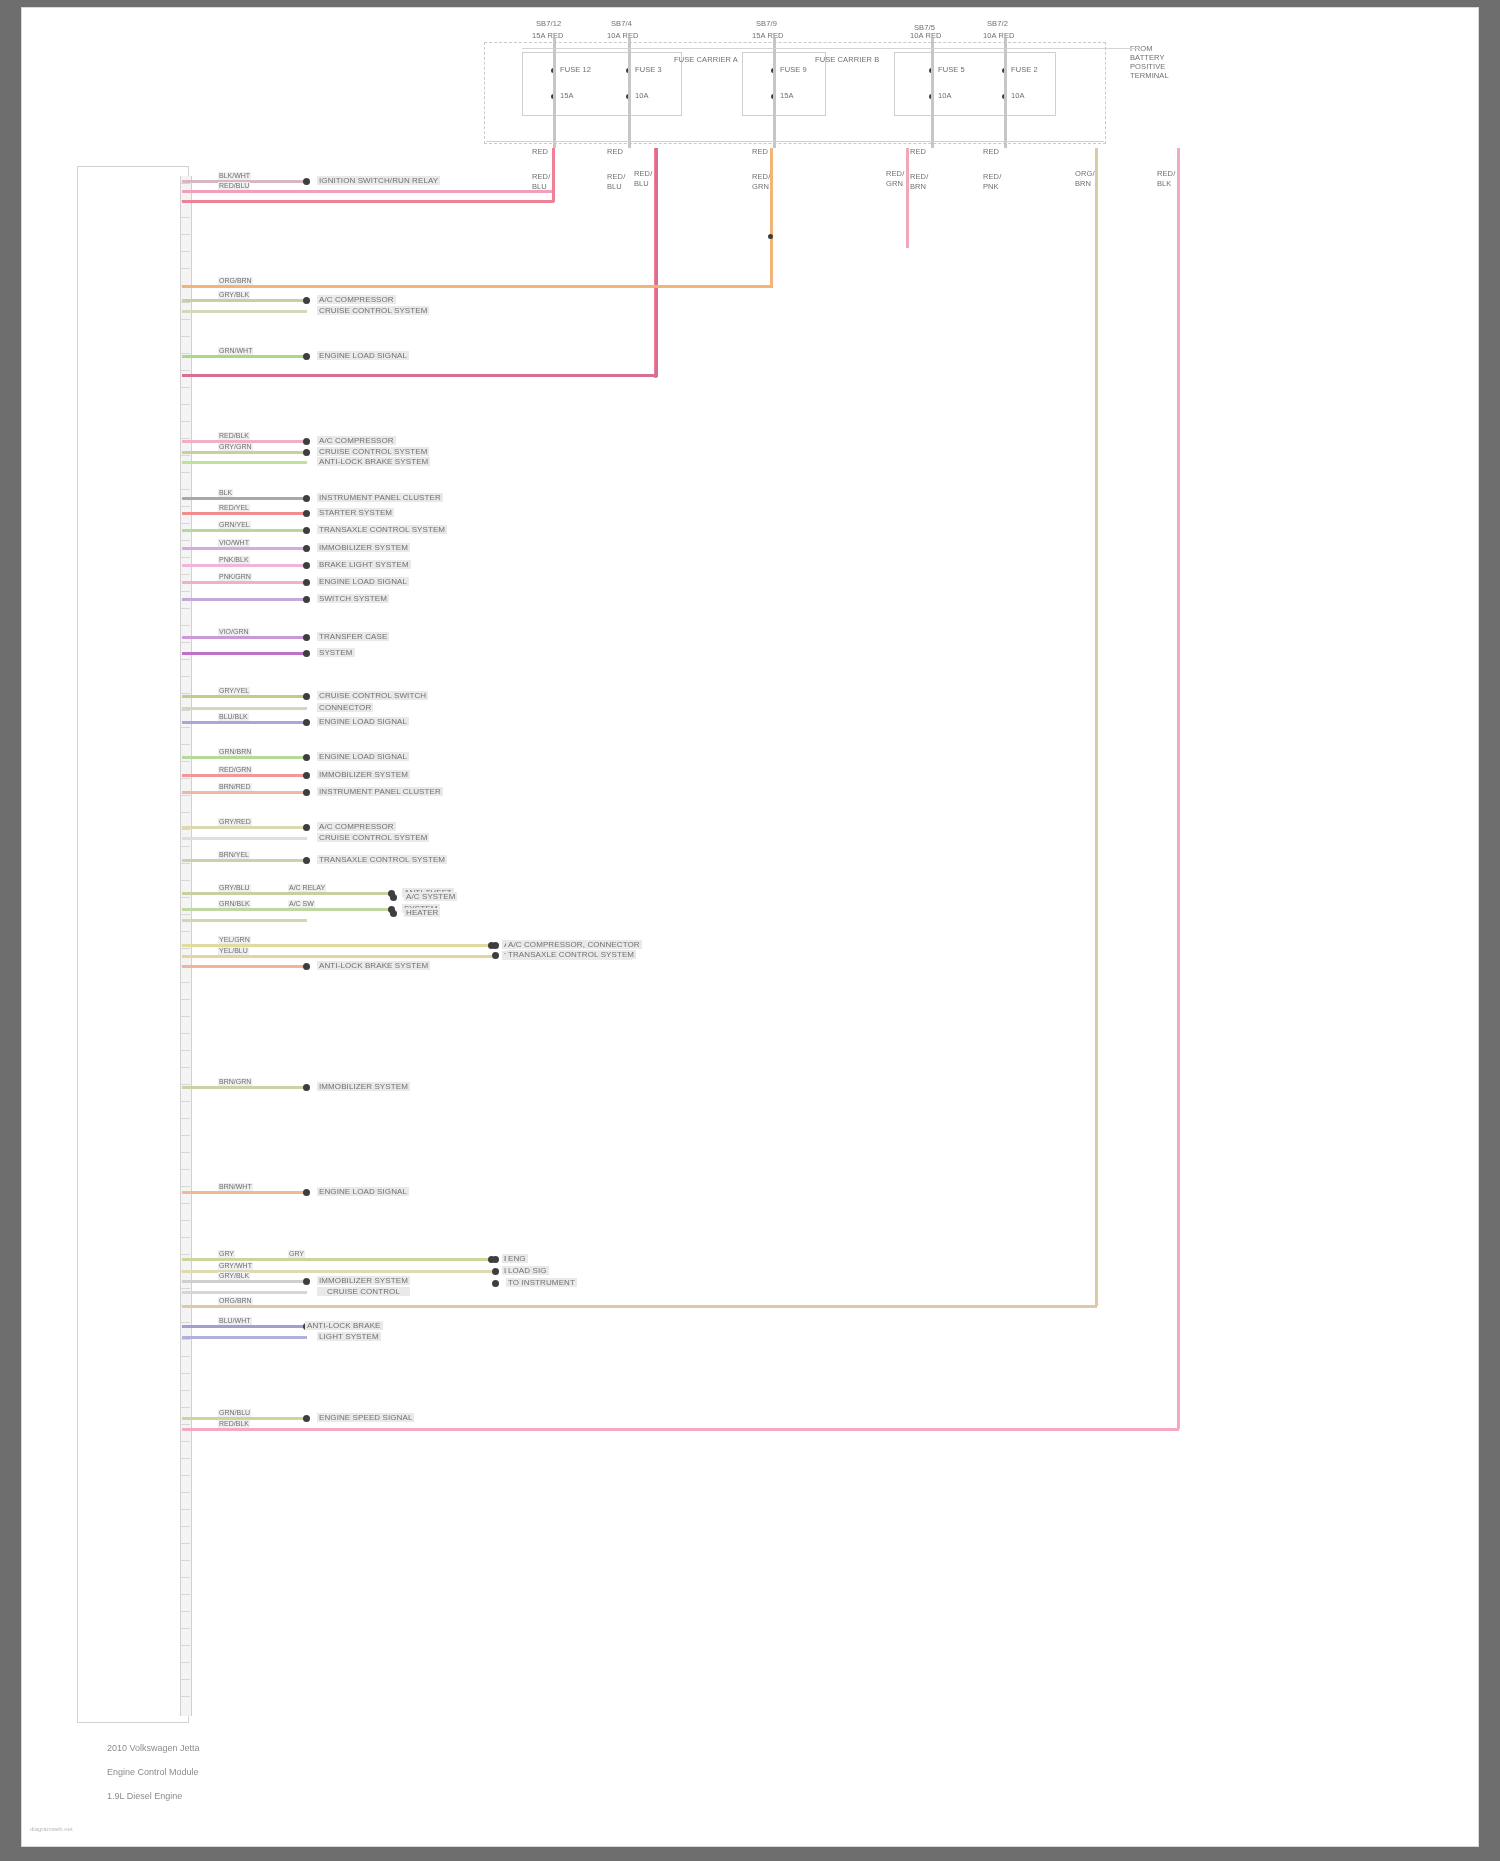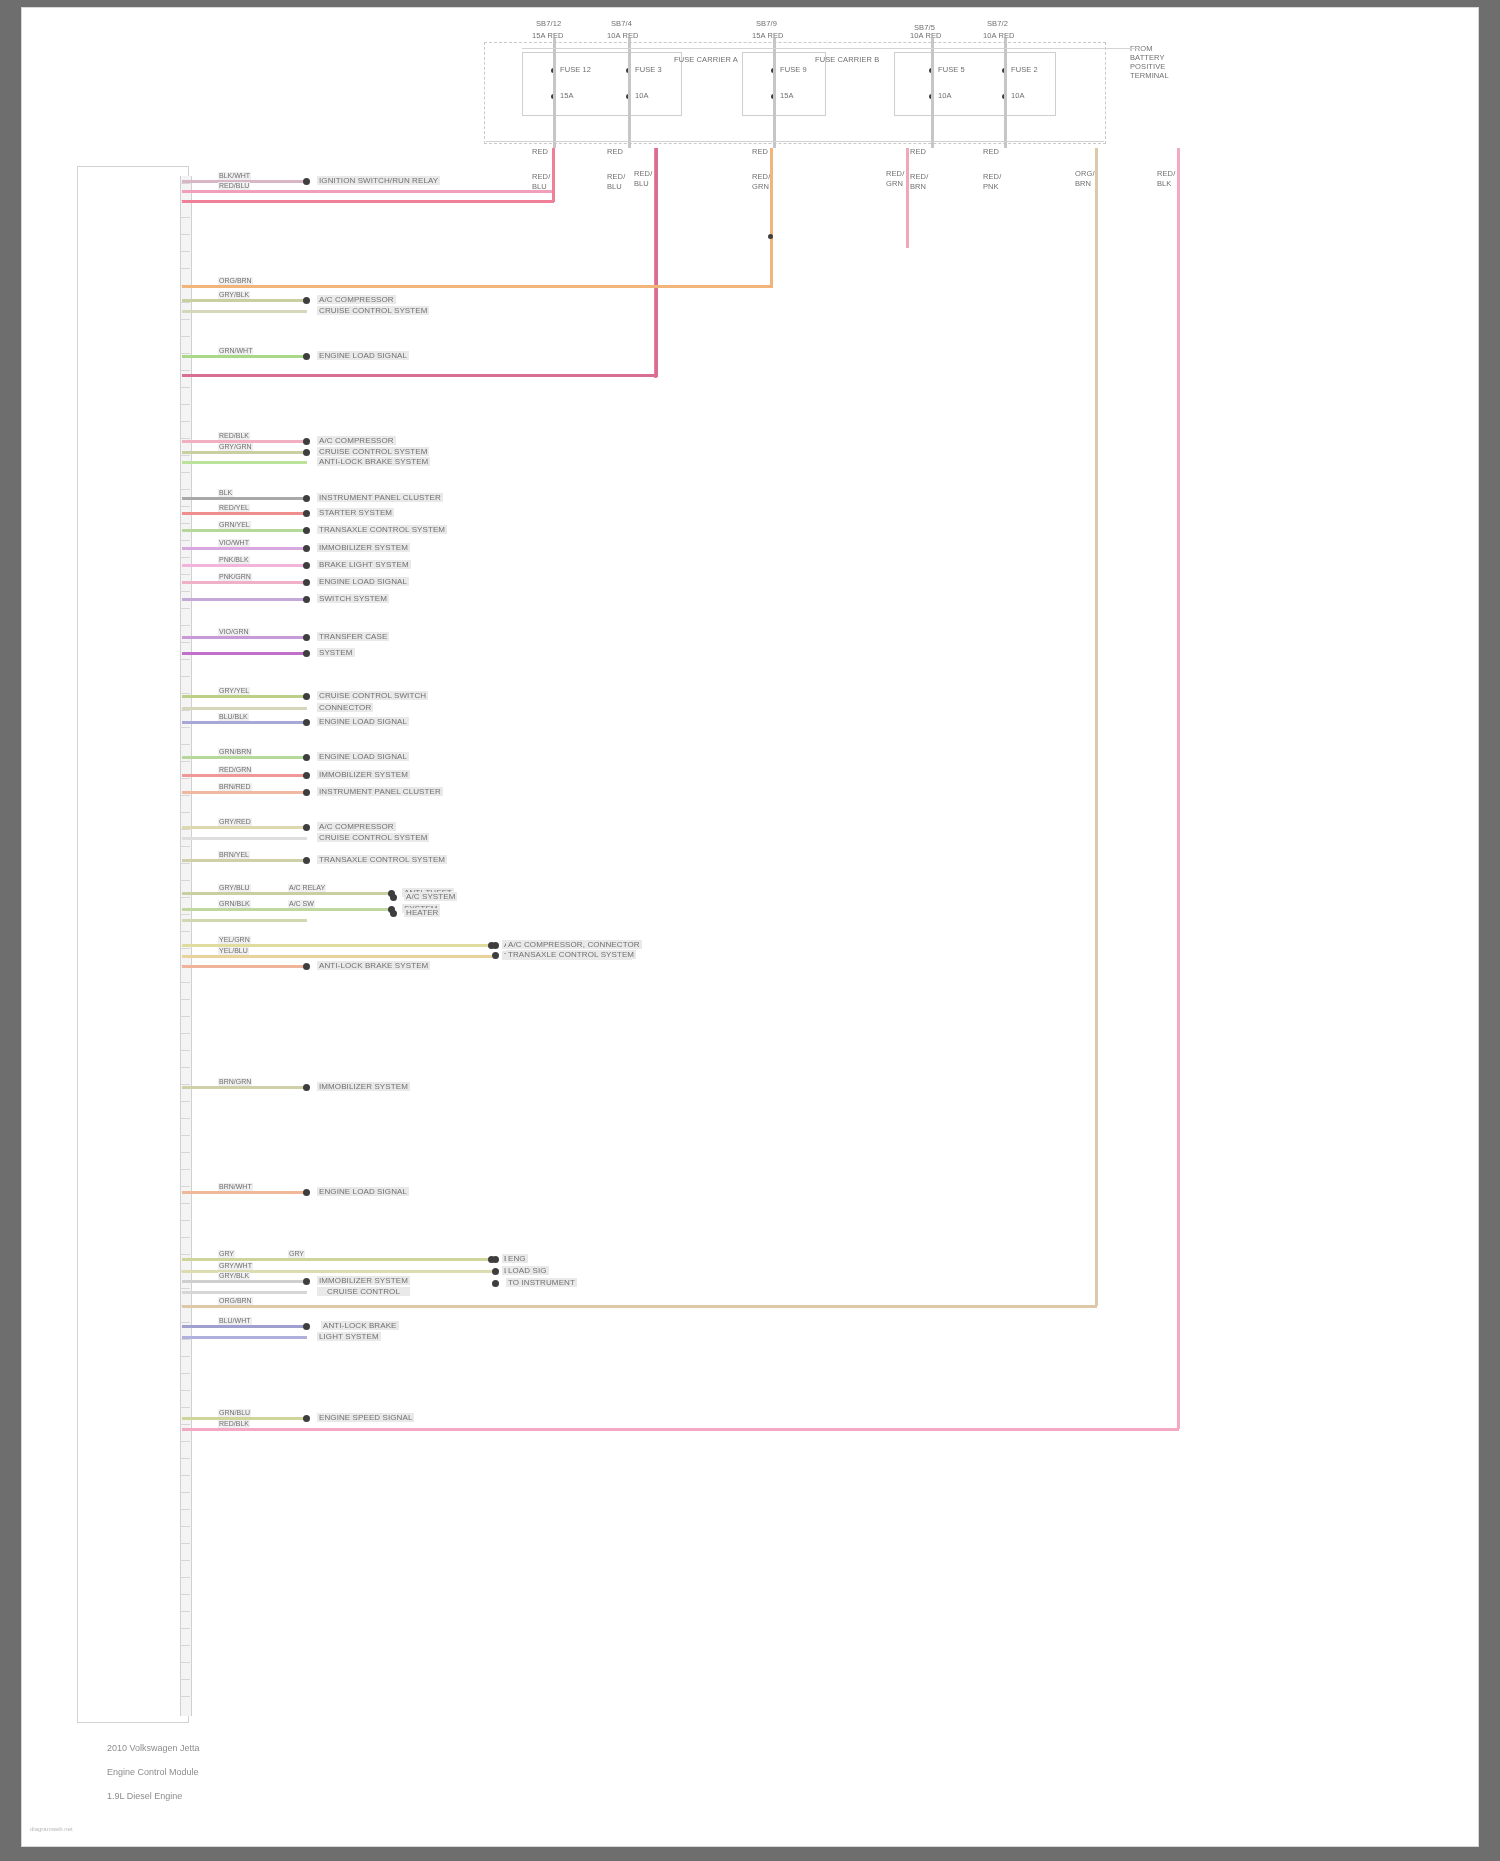--- a/index.html
+++ b/index.html
@@ -375,21 +375,21 @@
         <div class="pin" style="left: 146px; top: 1268px;"></div>
         <div class="hw" style="left: 160px; top: 1283px; width: 125px; background: rgb(214, 214, 214);"></div>
         <div class="desc" style="left: 295px; top: 1279px; background: rgb(233, 233, 233); padding: 0px 10px;">CRUISE CONTROL</div>
         <div class="pin" style="left: 146px; top: 1279px;"></div>
         <div class="hw" style="left: 160px; top: 1297px; width: 913px; background: rgb(240, 176, 128);"></div>
         <div class="wlabel" style="left: 196px; top: 1289px;">ORG/BRN</div>
         <div class="pin" style="left: 146px; top: 1293px;"></div>
         <div class="hw" style="left: 160px; top: 1317px; width: 125px; background: rgb(160, 160, 208);"></div>
         <div class="wlabel" style="left: 196px; top: 1309px;">BLU/WHT</div>
         <div class="dot" style="left: 281px; top: 1315px;"></div>
-        <div class="desc" style="left: 299px; top: 1313px; background: rgb(233, 233, 233); padding: 0px 2px;">ANTI-LOCK BRAKE</div>
+        <div class="desc" style="left: 283px; top: 1313px; background: rgb(233, 233, 233); padding: 0px 2px;">ANTI-LOCK BRAKE</div>
         <div class="pin" style="left: 146px; top: 1313px;"></div>
         <div class="hw" style="left: 160px; top: 1328px; width: 125px; background: rgb(176, 176, 220);"></div>
         <div class="desc" style="left: 295px; top: 1324px; background: rgb(233, 233, 233); padding: 0px 2px;">LIGHT SYSTEM</div>
         <div class="pin" style="left: 146px; top: 1324px;"></div>
         <div class="hw" style="left: 160px; top: 1409px; width: 125px; background: rgb(207, 212, 154);"></div>
         <div class="wlabel" style="left: 196px; top: 1401px;">GRN/BLU</div>
         <div class="dot" style="left: 281px; top: 1407px;"></div>
         <div class="desc" style="left: 295px; top: 1405px; background: rgb(233, 233, 233); padding: 0px 2px;">ENGINE SPEED SIGNAL</div>
         <div class="pin" style="left: 146px; top: 1405px;"></div>
         <div class="hw" style="left: 160px; top: 1420px; width: 995px; background: rgb(240, 176, 152);"></div>

